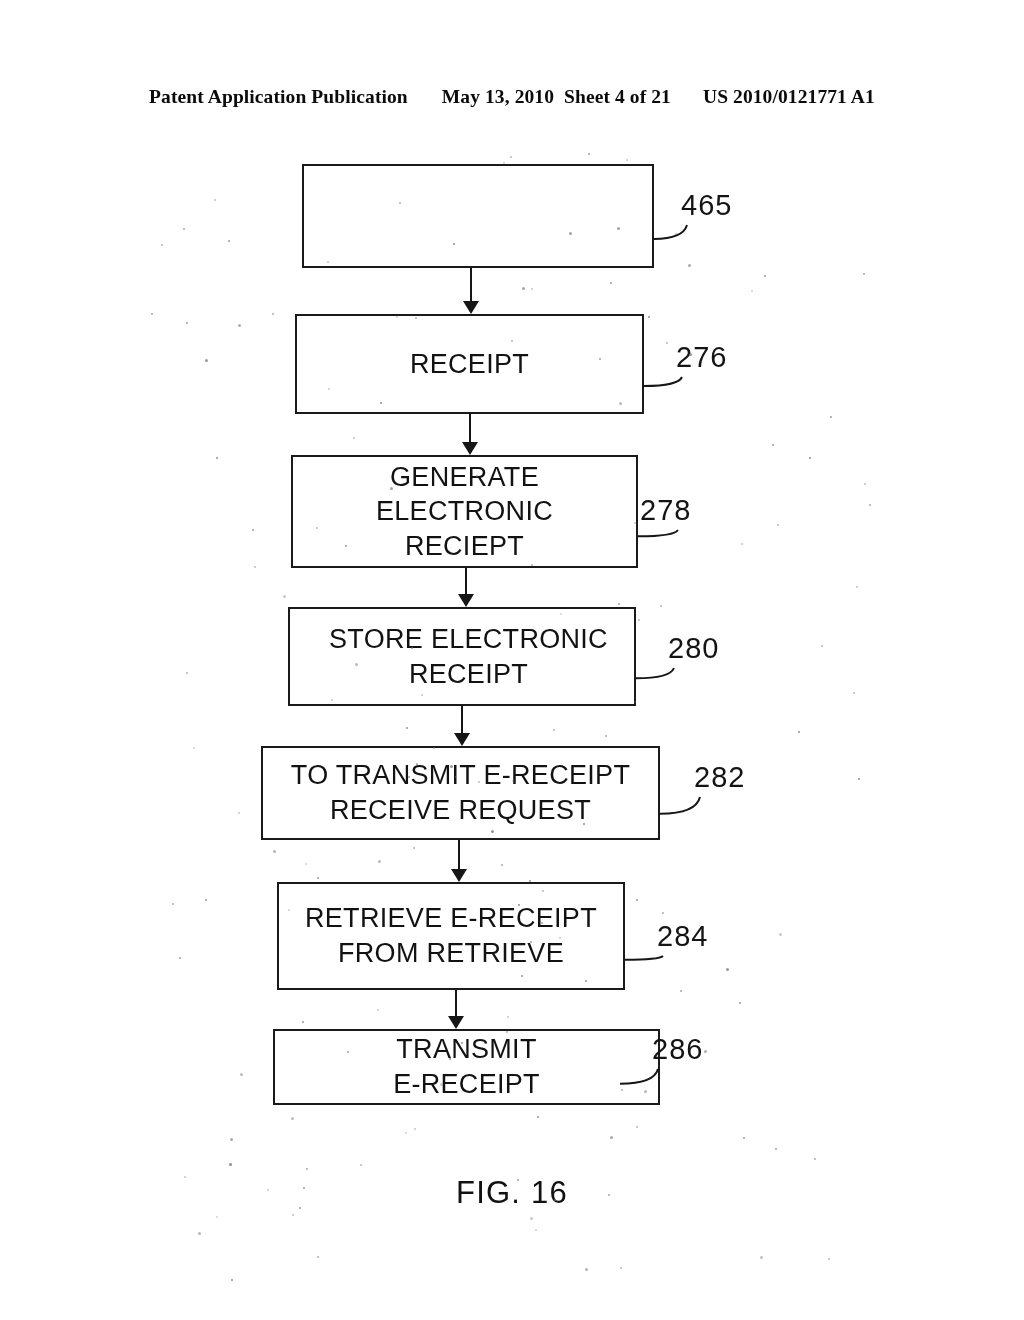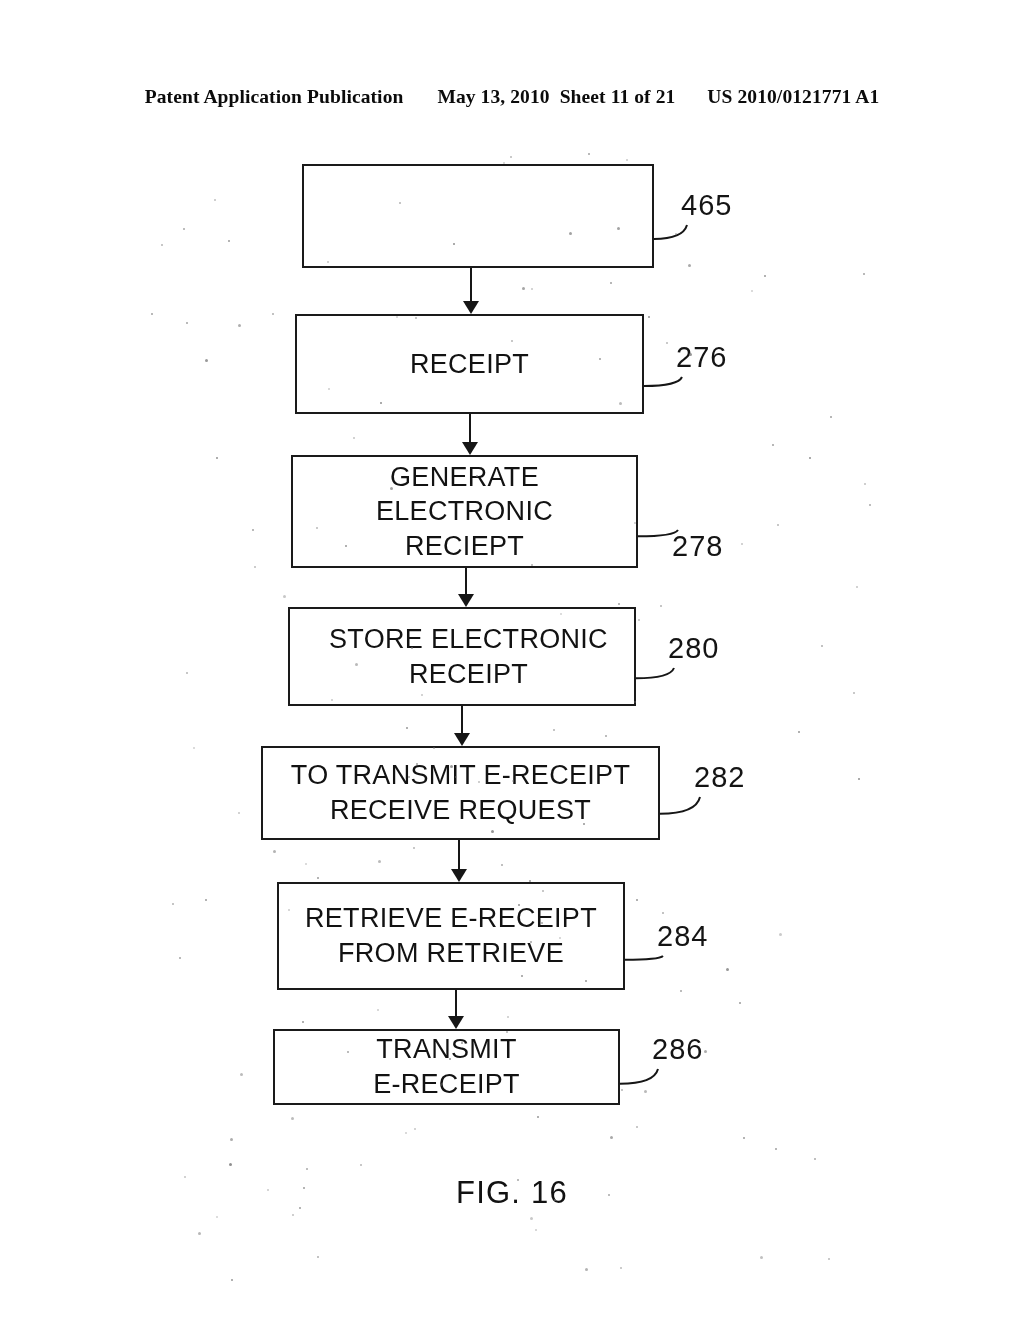--- a/index.html
+++ b/index.html
@@ -119,21 +119,21 @@
 </head>
 <body>
 
 <div id="page">
 
   <div id="header">
     <span>Patent Application Publication</span>
     <span class="hdr-gap-a"></span>
     <span>May 13, 2010</span>
     <span class="hdr-gap-b"></span>
-    <span>Sheet 11 of 21</span>
+    <span>Sheet 4 of 21</span>
     <span class="hdr-gap-c"></span>
     <span>US 2010/0121771 A1</span>
   </div>
 
   <div id="flow-layer">
       <div class="arrow" style="left: 470px; top: 268px; height: 46px;">
         <div class="shaft" style="height: 35px;"></div>
         <div class="head" style="top: 33px;"></div>
       </div>
       <div class="arrow" style="left: 469px; top: 414px; height: 41px;">
@@ -170,21 +170,21 @@
       </svg>
       <div class="refnum" style="left: 676px; top: 341px;">276</div>
       <div class="node" style="left: 291px; top: 455px; width: 347px; height: 113px;">
         <span class="ln">GENERATE</span>
         <span class="ln">ELECTRONIC</span>
         <span class="ln">RECIEPT</span>
       </div>
       <svg class="leader" width="56" height="22.360000000000014" style="left: 632px; top: 524px;">
         <path d="M 6 12.360000000000014 C 28 12.360000000000014, 43 10.77000000000001, 46 6"></path>
       </svg>
-      <div class="refnum" style="left: 672px; top: 494px; margin-top: 36px;">278</div>
+      <div class="refnum" style="left: 640px; top: 494px;">278</div>
       <div class="node" style="left: 288px; top: 607px; width: 348px; height: 99px; padding-left: 13px;">
         <span class="ln">STORE ELECTRONIC</span>
         <span class="ln">RECEIPT</span>
       </div>
       <svg class="leader" width="54" height="26.279999999999973" style="left: 630px; top: 662px;">
         <path d="M 6 16.279999999999973 C 26.900000000000002 16.279999999999973, 41 13.70999999999998, 44 6"></path>
       </svg>
       <div class="refnum" style="left: 668px; top: 632px;">280</div>
       <div class="node" style="left: 261px; top: 746px; width: 399px; height: 94px;">
         <span class="ln">TO TRANSMIT E-RECEIPT</span>
@@ -195,21 +195,21 @@
       </svg>
       <div class="refnum" style="left: 694px; top: 761px;">282</div>
       <div class="node" style="left: 277px; top: 882px; width: 348px; height: 108px;">
         <span class="ln">RETRIEVE E-RECEIPT</span>
         <span class="ln">FROM RETRIEVE</span>
       </div>
       <svg class="leader" width="54" height="19.75999999999999" style="left: 619px; top: 950px;">
         <path d="M 6 9.759999999999991 C 26.900000000000002 9.759999999999991, 41 8.819999999999993, 44 6"></path>
       </svg>
       <div class="refnum" style="left: 657px; top: 920px;">284</div>
-      <div class="node" style="left: 273px; top: 1029px; width: 347px; height: 76px;">
+      <div class="node" style="left: 273px; top: 1029px; width: 387px; height: 76px;">
         <span class="ln">TRANSMIT</span>
         <span class="ln">E-RECEIPT</span>
       </div>
       <svg class="leader" width="54" height="30.720000000000027" style="left: 614px; top: 1063px;">
         <path d="M 6 20.720000000000027 C 26.900000000000002 20.720000000000027, 41 17.04000000000002, 44 6"></path>
       </svg>
       <div class="refnum" style="left: 652px; top: 1033px;">286</div>
     </div>
 
   <div id="fig-caption">FIG. 16</div>

